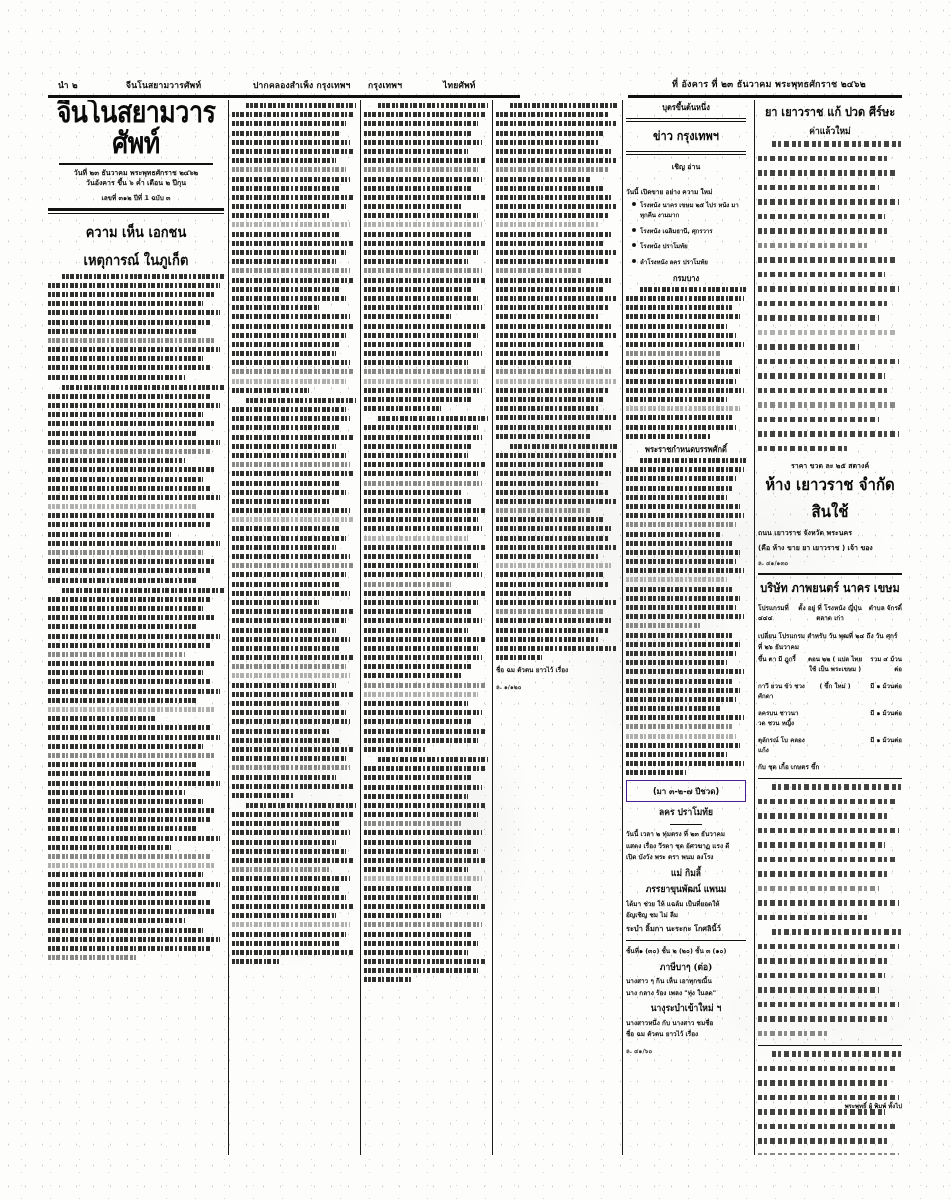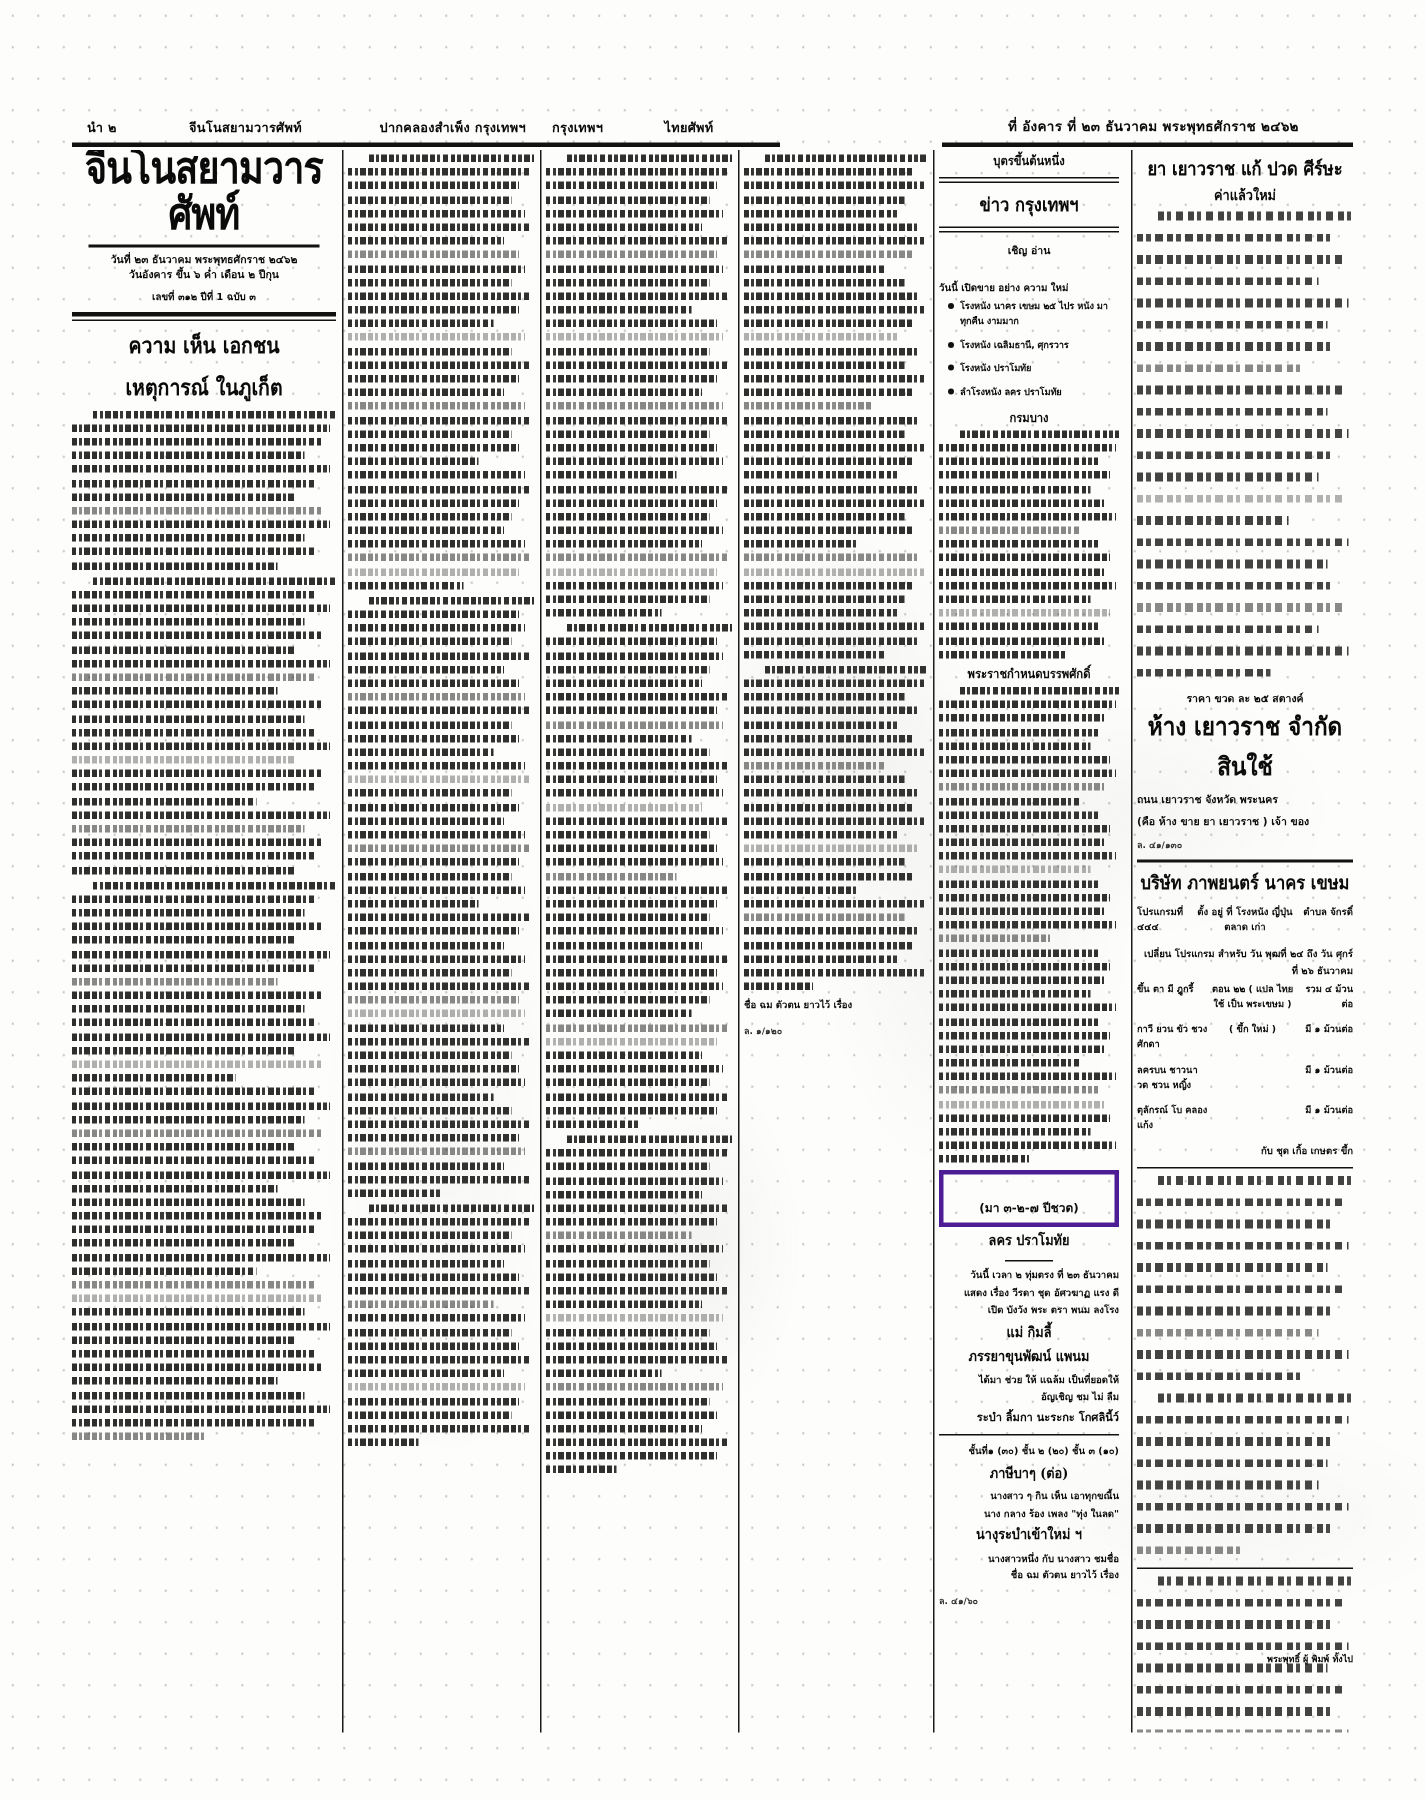--- a/index.html
+++ b/index.html
@@ -264,21 +264,21 @@
   .prog .nm   { flex: 0 0 33%; }
   .prog .mid2 { flex: 1 1 auto; text-align: center; }
   .prog .qty  { flex: 0 0 26%; text-align: right; }
   .prog .hdr  { margin-bottom: 8px; font-size: 6.4px; }
   .prog .hdr .nm { flex: 0 0 26%; }
 
   .adline {
     font-size: 6.4px;
     font-weight: 700;
     line-height: 1.8;
-    text-align: right;
+    text-align: left;
   }
   .adline.left { text-align: left; }
   .adline.lg { font-size: 7.4px; }
 
   .price {
     text-align: center;
     font-size: 7px;
     font-weight: 700;
     margin-top: 6px;
   }
@@ -297,25 +297,25 @@
     margin-bottom: 4px;
   }
   .sig {
     font-size: 6px;
     font-weight: 700;
     margin-top: 5px;
     opacity: .85;
   }
 
   .boxed {
-    border: 3px solid #4c1d95;
+    border: 1px solid #4c1d95;
     text-align: center;
     font-size: 8px;
     font-weight: 700;
-    padding: 16px 0 3px;
+    padding: 4px 0 3px;
     margin: 4px 0 4px;
   }
 
   .colophon {
     position: absolute;
     right: 0;
     bottom: 44px;
     font-size: 6px;
     font-weight: 700;
     text-align: right;

